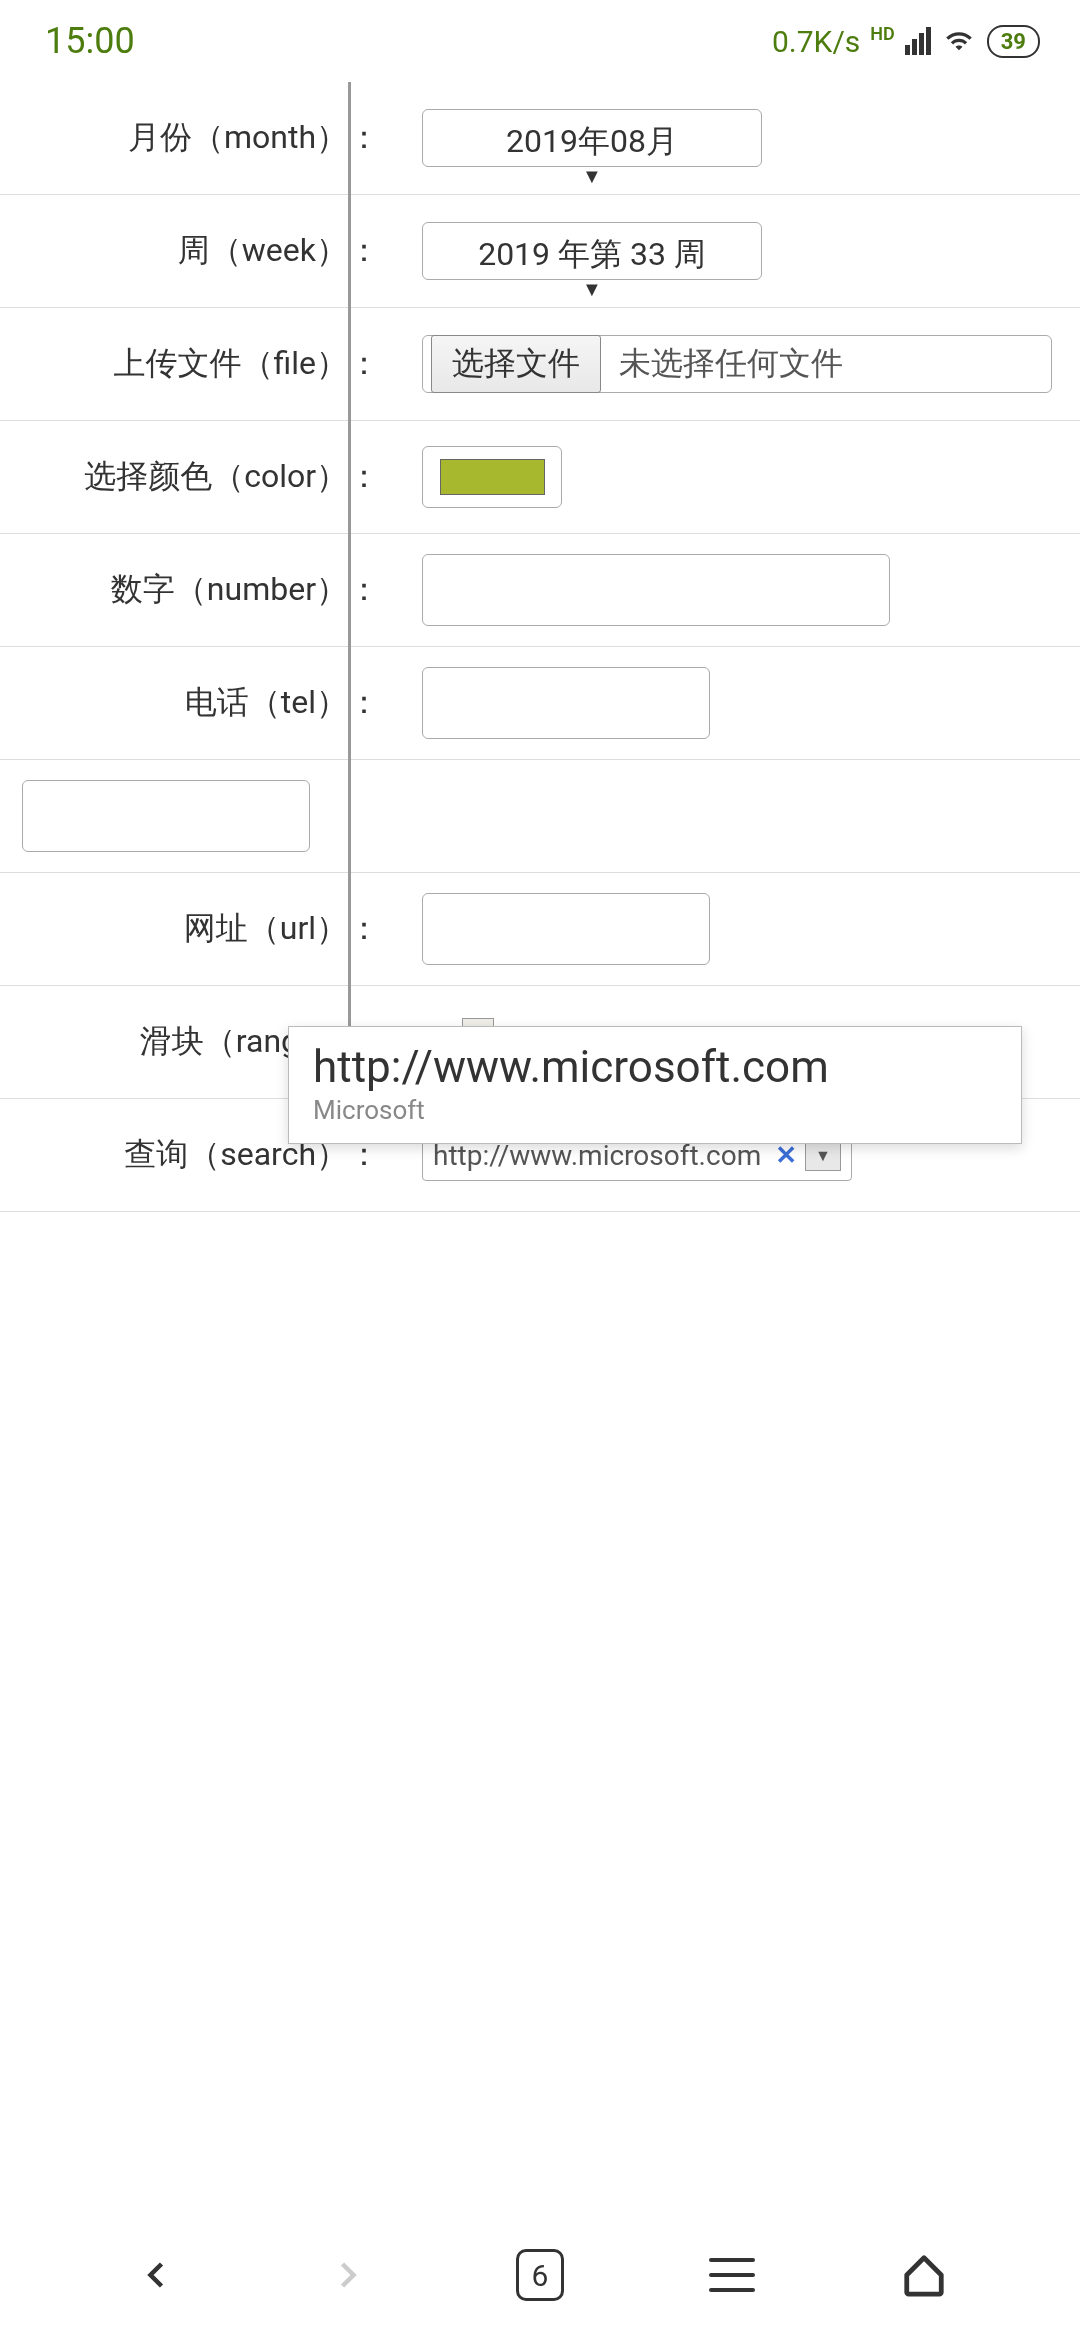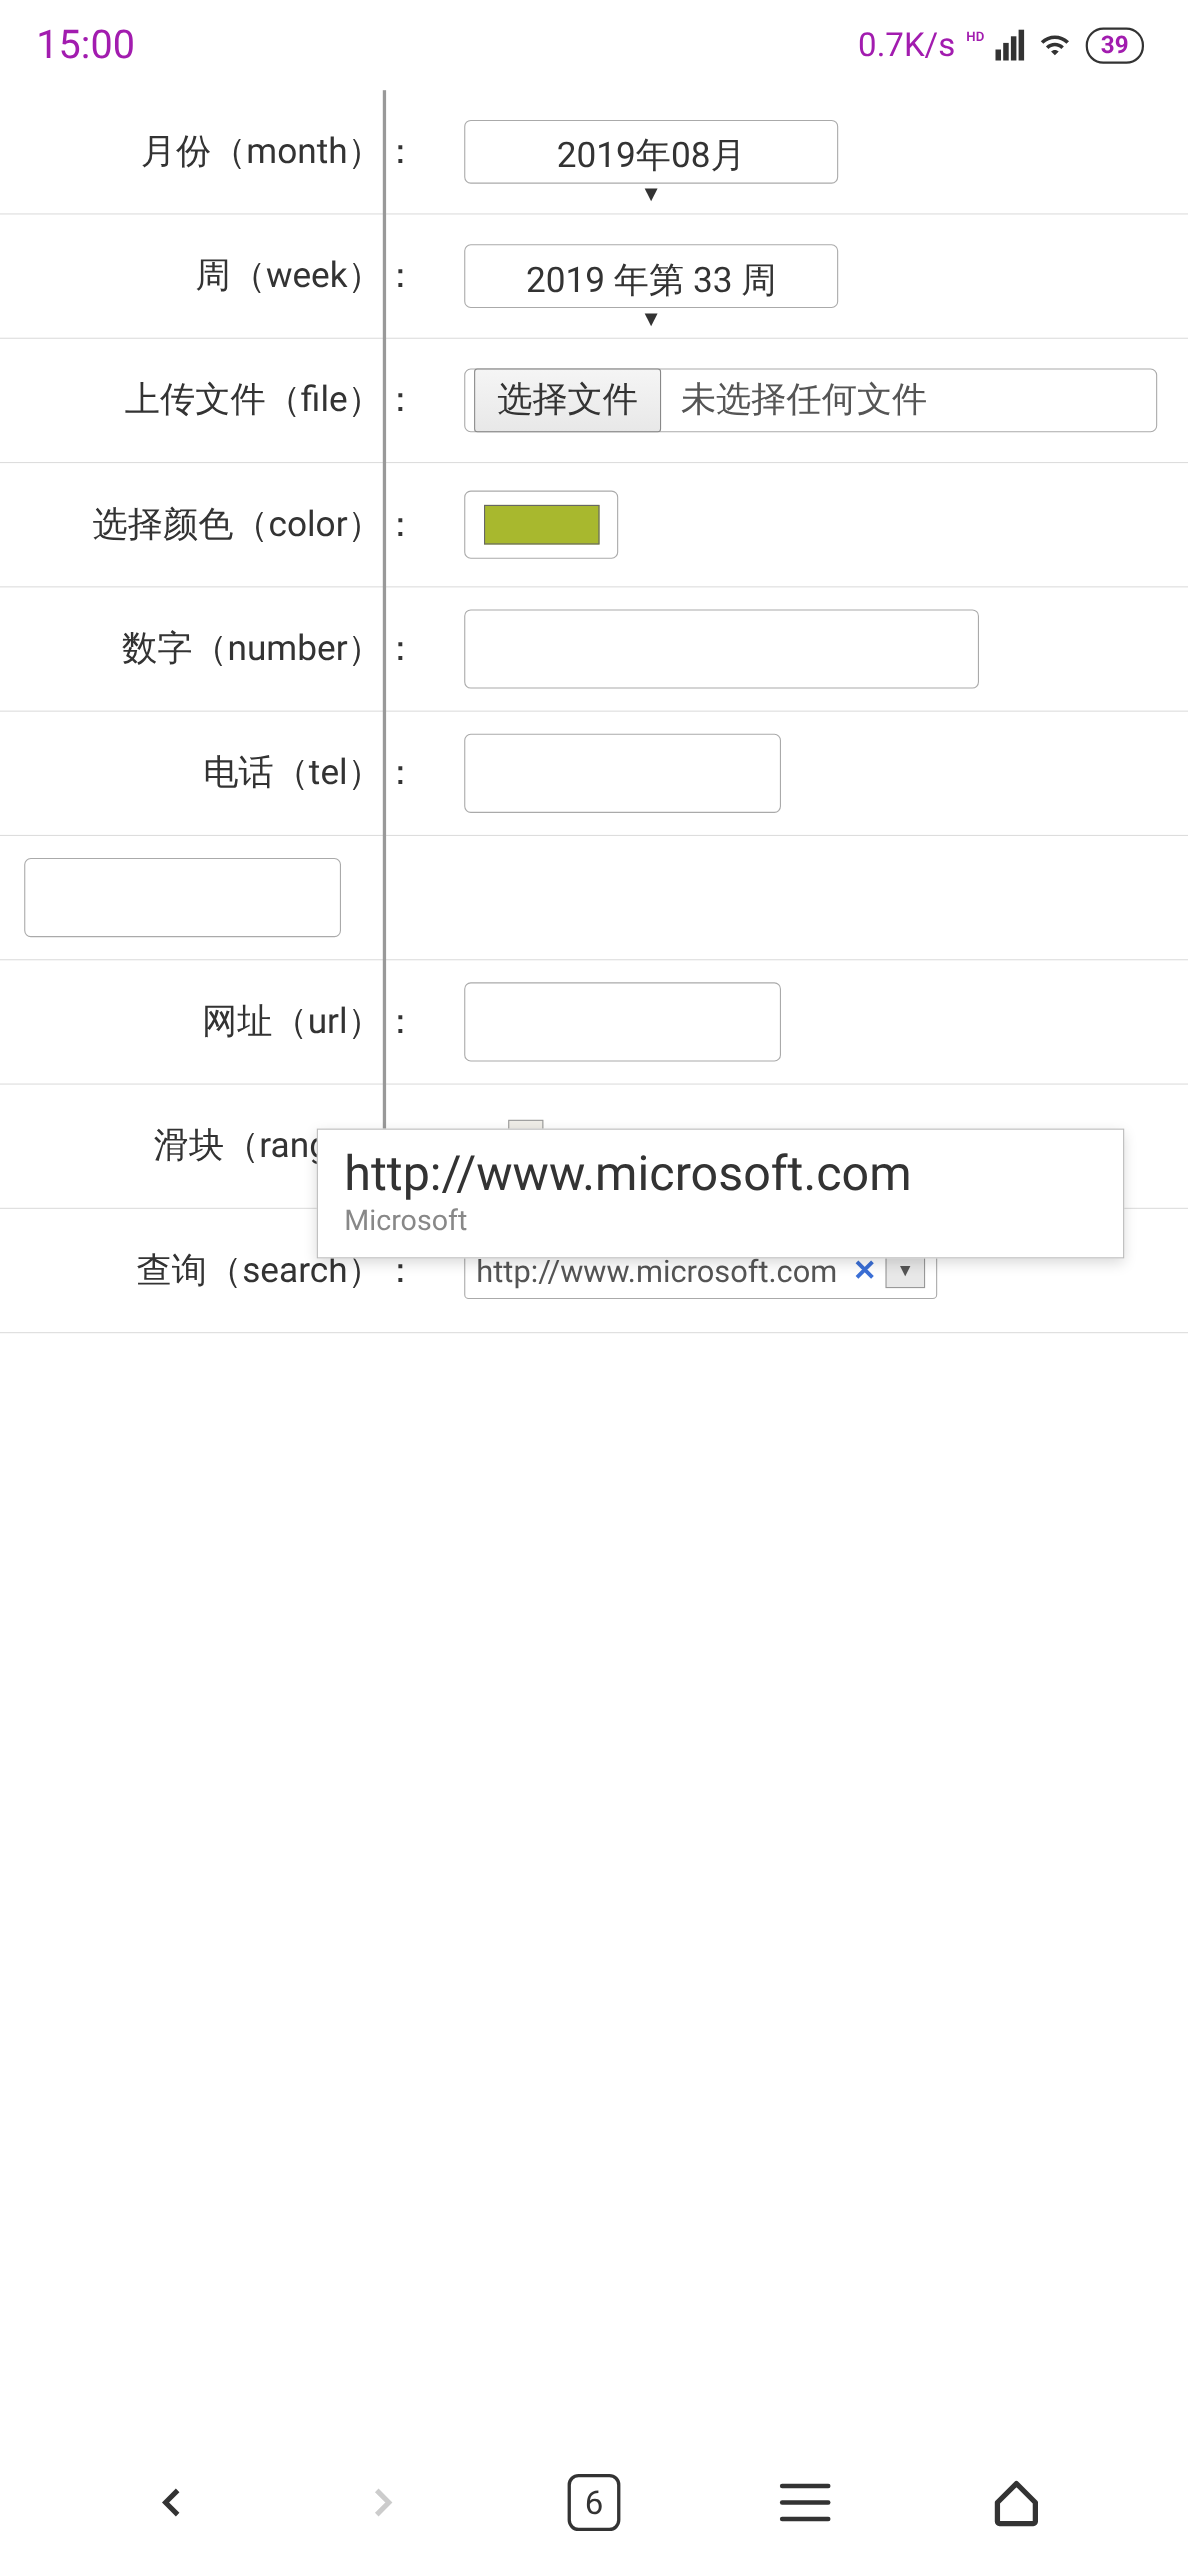--- a/index.html
+++ b/index.html
@@ -12,38 +12,38 @@
       background: #ffffff;
       width: 1080px;
       height: 2340px;
       position: relative;
       overflow: hidden;
     }
     .status-bar {
       display: flex;
       justify-content: space-between;
       align-items: center;
-      padding: 20px 40px 20px 33px;
+      padding: 20px 40px 20px 45px;
       font-size: 36px;
-      color: #a21caf;
+      color: #4d7c0f;
     }
     .status-left {
       font-weight: 400;
     }
     .status-right {
       display: flex;
       align-items: center;
       gap: 10px;
       font-size: 30px;
     }
     .status-right .speed {
       font-size: 30px;
     }
     .status-right .hd {
-      font-size: 12px;
+      font-size: 18px;
       font-weight: 600;
       position: relative;
       top: -8px;
     }
     .signal-icon {
       display: inline-flex;
       align-items: flex-end;
       gap: 2px;
       height: 28px;
     }

